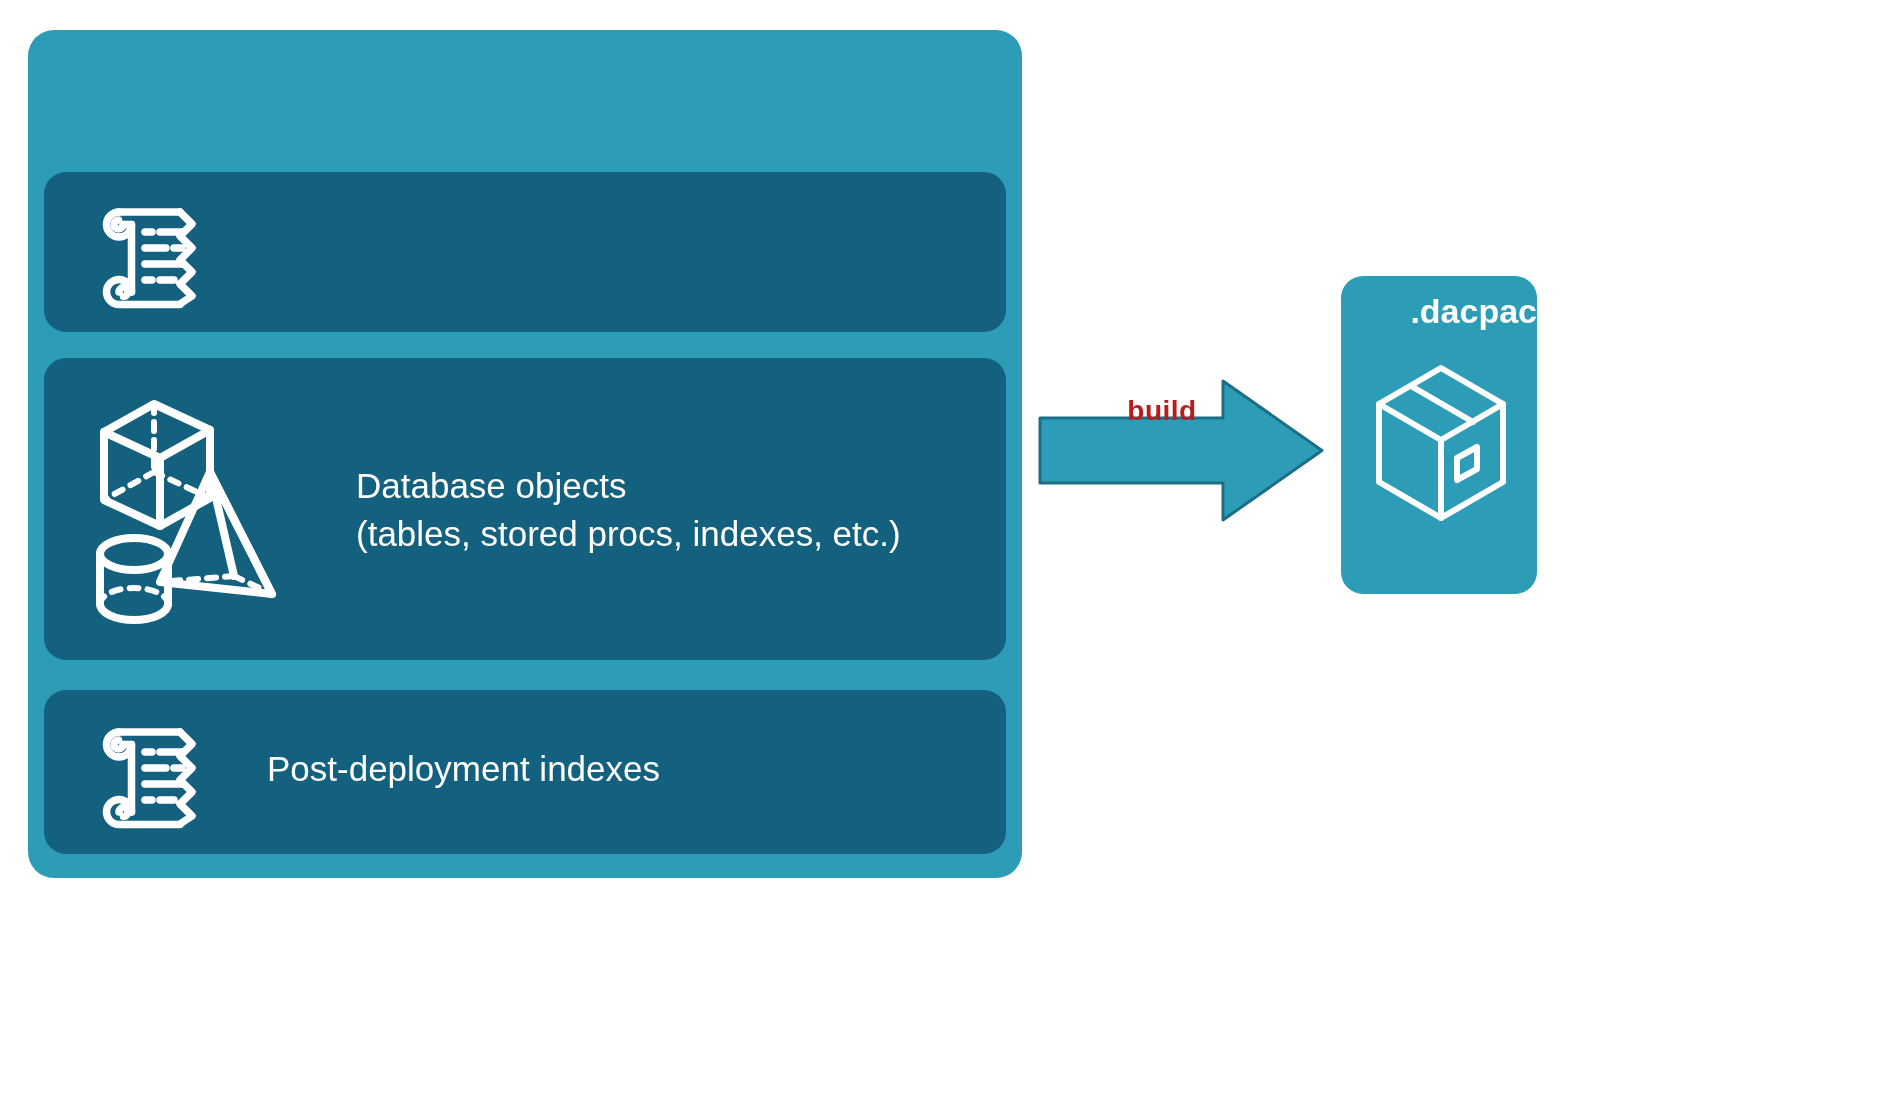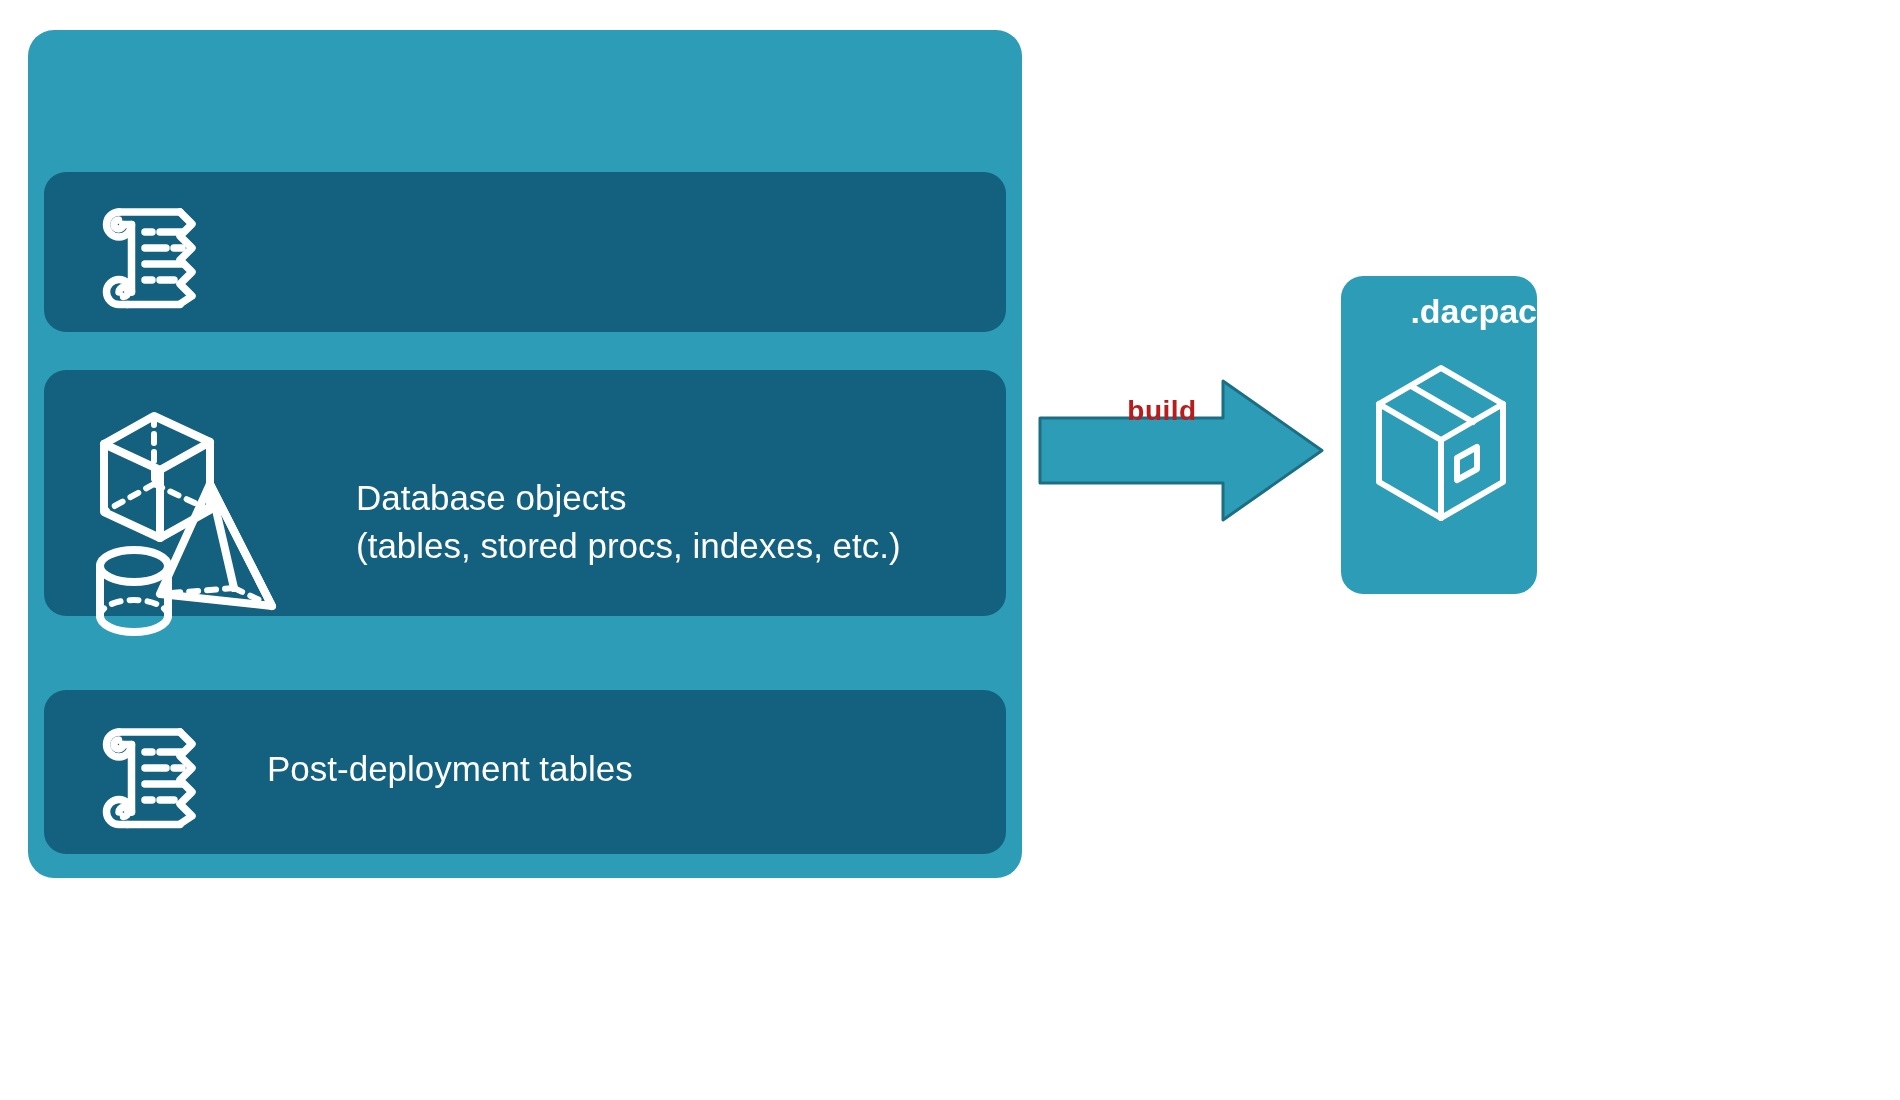--- a/index.html
+++ b/index.html
@@ -51,21 +51,21 @@
   
   .panel {
     position: absolute;
     left: 16px;
     width: 962px;
     background: #13607F;
     border-radius: 22px;
     box-sizing: border-box;
   }
   #panel-pre   { top: 142px; height: 160px; }
-  #panel-objs  { top: 340px; height: 246px; text-decoration: underline; }
+  #panel-objs  { top: 328px; height: 302px; text-decoration: underline; }
   #panel-post  { top: 660px; height: 164px; }
 
   .panel-label {
     position: absolute;
     color: #ffffff;
     font-size: 35px;
     font-weight: 400;
     line-height: 1.36;
     white-space: pre;
   }
@@ -232,21 +232,21 @@
             <path d="M57 38 H64"></path>
             <path d="M72 38 H94"></path>
             <path d="M57 54 H78"></path>
             <path d="M86 54 H94"></path>
             <path d="M57 70 H94"></path>
             <path d="M57 86 H64"></path>
             <path d="M72 86 H86"></path>
           </g>
         </svg>
       </span>
-      <div class="panel-label" id="label-post">Post-deployment tables</div>
+      <div class="panel-label" id="label-post">Post-deployment indexes</div>
     </div>
 
   </div>
 
   <span id="build-arrow">
     <svg viewBox="0 0 285 145" width="285" height="145">
       <path d="M0 40 L183 40 L183 3 L282 72.5 L183 142 L183 105 L0 105 Z" fill="#2D9CB7" stroke="#1C6E85" stroke-width="3" stroke-linejoin="round"></path>
     </svg>
   </span>
   <div id="build-arrow-label">build</div>

